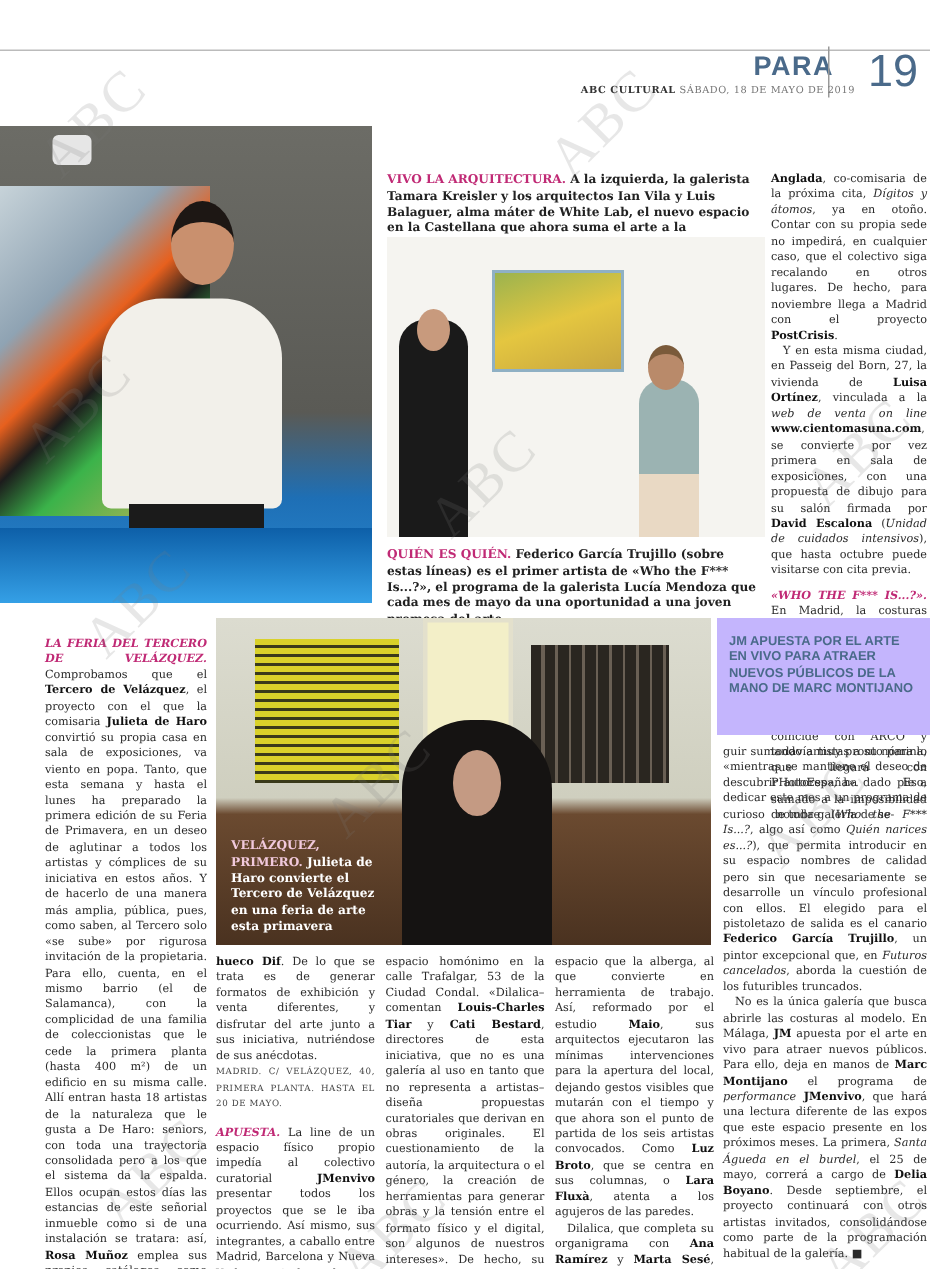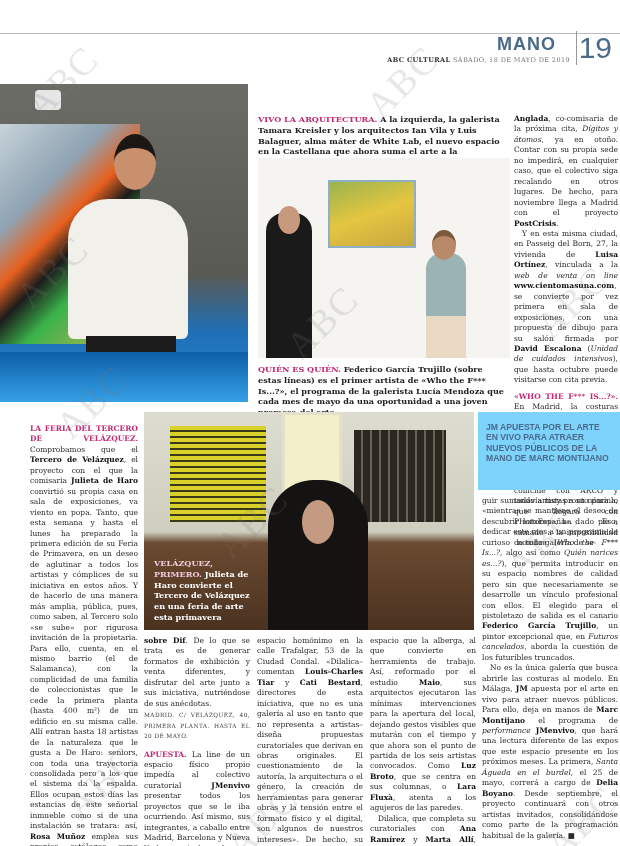--- a/index.html
+++ b/index.html
@@ -2,21 +2,21 @@
 <html><head>
 <meta charset="utf-8">
 <style>
   * { box-sizing: border-box; margin: 0; padding: 0; }
   html, body { width: 620px; height: 846px; background: #ffffff; overflow: hidden; }
   body { position: relative; font-family: "DejaVu Serif", serif; color: #222; }
 
   .topline { position: absolute; left: 0; top: 33px; width: 620px; height: 1px; background: #bbb; }
   .masthead { position: absolute; right: 8px; top: 34px; height: 40px; }
   .section-name { position: absolute; right: 56px; top: 0px; font-family: "Liberation Sans", sans-serif; font-size: 18px; font-weight: bold; color: #4a6a8a; letter-spacing: 1px; }
-  .pageno { position: absolute; right: 0px; top: -3px; font-family: "Liberation Sans", sans-serif; font-size: 30px; font-weight: 300; color: #4a6a8a; border-left: 1px solid #999; padding-left: 2px; line-height: 34px; }
+  .pageno { position: absolute; right: 0px; top: -3px; font-family: "Liberation Sans", sans-serif; font-size: 30px; font-weight: 300; color: #4a6a8a; border-left: 1px solid #999; padding-left: 26px; line-height: 34px; }
   .dateline { position: absolute; right: 42px; top: 22px; white-space: nowrap; font-size: 6.5px; color: #777; letter-spacing: 0.4px; }
   .dateline b { color: #333; }
 
   .photo { position: absolute; overflow: hidden; }
   .p1 { left: 0; top: 84px; width: 248px; height: 318px; background: linear-gradient(180deg,#6c6c66 0%,#5a5a55 60%,#1e6fb5 78%,#2a8ad4 100%); }
   .p1 .mural { position: absolute; left: 0; top: 40px; width: 140px; height: 220px; background: linear-gradient(135deg,#c7d3d9 0%,#8fa3b3 30%,#e7601e 45%,#1c1c1c 55%,#3bb34a 68%,#d0b25a 100%); }
   .p1 .man-shirt { position: absolute; left: 68px; top: 115px; width: 120px; height: 140px; background: #f2f0ea; border-radius: 40px 40px 6px 6px; }
   .p1 .man-head { position: absolute; left: 114px; top: 50px; width: 42px; height: 56px; background: #c9906e; border-radius: 50%; border-top: 14px solid #1d1714; }
   .p1 .man-pants { position: absolute; left: 86px; top: 252px; width: 90px; height: 20px; background: #1b1b1b; }
   .p1 .table { position: absolute; left: 0; top: 268px; width: 248px; height: 50px; background: linear-gradient(180deg,#0d5fa8,#35a0e6); }
@@ -37,37 +37,37 @@
   .p3 .woman-face { position: absolute; left: 158px; top: 88px; width: 32px; height: 44px; background: #c49a83; border-radius: 50%; }
   .p3 .caption { position: absolute; left: 10px; top: 146px; width: 100px; font-size: 8.1px; line-height: 10.8px; color: #fff; font-weight: bold; }
   .p3 .caption .lead { color: #f1c9dc; }
 
   .photo-caption { position: absolute; font-size: 8.1px; line-height: 10.8px; color: #222; font-weight: bold; }
   .photo-caption .lead { color: #c02a75; }
 
   .col { position: absolute; font-size: 7.5px; line-height: 10.45px; color: #2a2a2a; text-align: justify; hyphens: auto; }
   .col b { font-weight: bold; color: #111; }
   .col i { font-style: italic; }
-  .col .lead { color: #c02a75; font-weight: bold; }
+  .col .lead { color: #c02a75; font-weight: bold; font-style: italic; }
   .col .ind { text-indent: 8px; display: block; }
   .col p { margin-bottom: 6px; }
   .smallcaps { font-size: 5.8px; letter-spacing: 0.4px; color: #444; display: block; margin-top: 1px; }
 
-  .sidebox { position: absolute; left: 478px; top: 412px; width: 142px; height: 78px; background: #7dd3fc; padding: 10px 6px 0 8px; }
+  .sidebox { position: absolute; left: 478px; top: 412px; width: 142px; height: 78px; background: #c4b5fd; padding: 10px 6px 0 8px; }
   .sidebox-title { font-family: "Liberation Sans", sans-serif; font-size: 8.6px; line-height: 10.4px; font-weight: bold; color: #4a6a8a; }
 
   .wm { position: absolute; font-family: "Liberation Serif", serif; font-size: 38px; color: rgba(120,120,120,0.18); transform: rotate(-45deg); pointer-events: none; letter-spacing: 2px; }
 </style>
 </head>
 <body>
 
 <div class="topline"></div>
 
 <div class="masthead">
-  <div class="section-name">MANO</div>
+  <div class="section-name">PARA</div>
   <div class="pageno">19</div>
   <div class="dateline">
     <b>ABC CULTURAL</b>
     <span>SÁBADO, 18 DE MAYO DE 2019</span>
   </div>
 </div>
 
 <div class="photo p1">
   <div class="lamp"></div>
   <div class="mural"></div>
@@ -116,33 +116,33 @@
   <div class="caption">
     <span class="lead">VELÁZQUEZ, PRIMERO.</span><span> Julieta de Haro convierte el Tercero de Velázquez en una feria de arte esta primavera</span>
   </div>
 </div>
 
 <div class="sidebox">
   <div class="sidebox-title">JM APUESTA POR EL ARTE EN VIVO PARA ATRAER NUEVOS PÚBLICOS DE LA MANO DE MARC MONTIJANO</div>
 </div>
 
 <div class="col" style="left:144px; top:636px; width:106px;">
-  <b>sobre Dif</b><span>. De lo que se trata es de generar formatos de exhibición y venta diferentes, y disfrutar del arte junto a sus iniciativa, nutriéndose de sus anécdotas.</span>
+  <b>hueco Dif</b><span>. De lo que se trata es de generar formatos de exhibición y venta diferentes, y disfrutar del arte junto a sus iniciativa, nutriéndose de sus anécdotas.</span>
   <span class="smallcaps">MADRID. C/ VELÁZQUEZ, 40, PRIMERA PLANTA. HASTA EL 20 DE MAYO.</span>
   <div style="height:8px"></div>
   <span class="lead">APUESTA.</span><span> La line de un espacio físico propio impedía al colectivo curatorial </span><b>JMenvivo</b><span> presentar todos los proyectos que se le iba ocurriendo. Así mismo, sus integrantes, a caballo entre Madrid, Barcelona y Nueva York, precisaban de una base de operaciones. Estos problemas se solventan con la apertura del</span>
 </div>
 
 <div class="col" style="left:257px; top:636px; width:106px;">
   <span>espacio homónimo en la calle Trafalgar, 53 de la Ciudad Condal. «Dilalica–comentan </span><b>Louis-Charles Tiar</b><span> y </span><b>Cati Bestard</b><span>, directores de esta iniciativa, que no es una galería al uso en tanto que no representa a artistas– diseña propuestas curatoriales que derivan en obras originales. El cuestionamiento de la autoría, la arquitectura o el género, la creación de herramientas para generar obras y la tensión entre el formato físico y el digital, son algunos de nuestros intereses». De hecho, su exposición inaugural pone en entredicho la funcionalidad del</span>
 </div>
 
 <div class="col" style="left:370px; top:636px; width:106px;">
   <span>espacio que la alberga, al que convierte en herramienta de trabajo. Así, reformado por el estudio </span><b>Maio</b><span>, sus arquitectos ejecutaron las mínimas intervenciones para la apertura del local, dejando gestos visibles que mutarán con el tiempo y que ahora son el punto de partida de los seis artistas convocados. Como </span><b>Luz Broto</b><span>, que se centra en sus columnas, o </span><b>Lara Fluxà</b><span>, atenta a los agujeros de las paredes.</span>
-  <span class="ind"><span>Dilalica, que completa su curatoriales con </span><b>Ana Ramírez</b><span> y </span><b>Marta Allí</b><span>, apoyará el contexto local, pero abrirá sus puertas a otros agentes, como </span></span>
+  <span class="ind"><span>Dilalica, que completa su organigrama con </span><b>Ana Ramírez</b><span> y </span><b>Marta Sesé</b><span>, apoyará el contexto local, pero abrirá sus puertas a otros agentes, como </span></span>
 </div>
 
 <div class="col" style="left:482px; top:496px; width:136px;">
   <span>guir sumando artistas a su nómina, «mientras se mantiene el deseo de descubrir autores», ha dado pie a dedicar este mes a un programa de curioso nombre (</span><i>Who the F*** Is...?</i><span>, algo así como </span><i>Quién narices es...?</i><span>), que permita introducir en su espacio nombres de calidad pero sin que necesariamente se desarrolle un vínculo profesional con ellos. El elegido para el pistoletazo de salida es el canario </span><b>Federico García Trujillo</b><span>, un pintor excepcional que, en </span><i>Futuros cancelados</i><span>, aborda la cuestión de los futuribles truncados.</span>
   <span class="ind"><span>No es la única galería que busca abrirle las costuras al modelo. En Málaga, </span><b>JM</b><span> apuesta por el arte en vivo para atraer nuevos públicos. Para ello, deja en manos de </span><b>Marc Montijano</b><span> el programa de </span><i>performance</i><b> JMenvivo</b><span>, que hará una lectura diferente de las expos que este espacio presente en los próximos meses. La primera, </span><i>Santa Águeda en el burdel</i><span>, el 25 de mayo, correrá a cargo de </span><b>Delia Boyano</b><span>. Desde septiembre, el proyecto continuará con otros artistas invitados, consolidándose como parte de la programación habitual de la galería. </span><span>■</span></span>
 </div>
 
 <div class="wm" style="left:20px; top:60px;">ABC</div>
 <div class="wm" style="left:360px; top:60px;">ABC</div>
 <div class="wm" style="left:10px; top:250px;">ABC</div>

